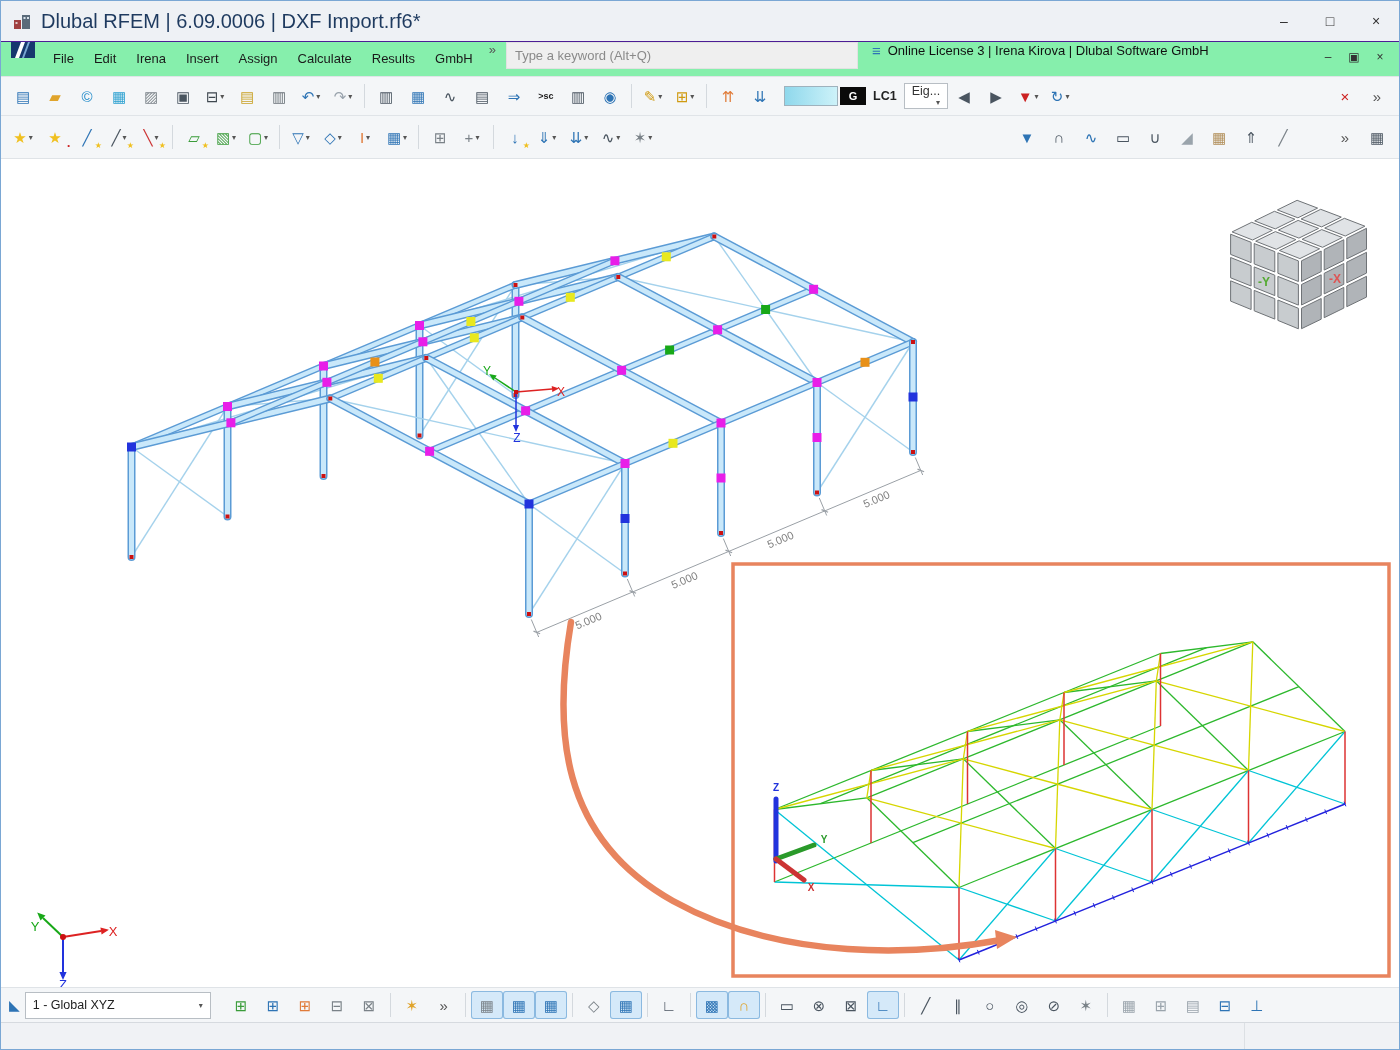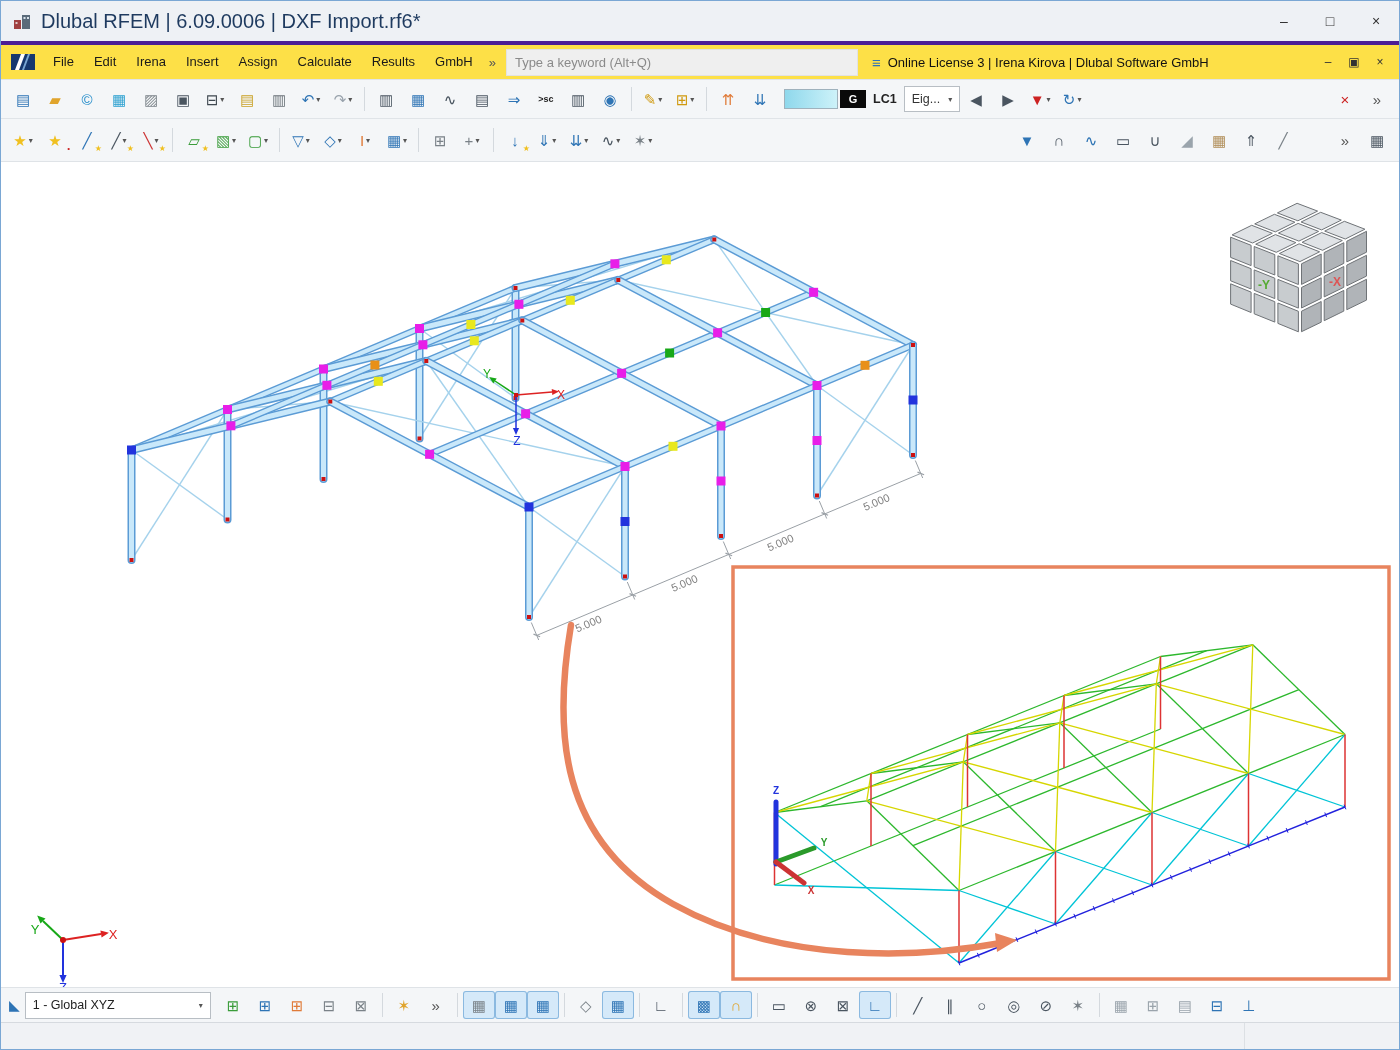--- a/index.html
+++ b/index.html
@@ -7,21 +7,21 @@
   .window{width:1400px;height:1050px;box-sizing:border-box;border:1px solid #7aa7d4;display:flex;flex-direction:column;background:#eef1f5;}
 
   
   .titlebar{height:40px;flex:0 0 40px;display:flex;align-items:center;padding-left:12px;background:#eef1f5;}
   .app-icon{width:18px;height:18px;margin-right:10px;display:inline-flex;}
   .title-text{font-size:20px;color:#1e3a5f;}
   .win-controls{margin-left:auto;display:flex;height:100%;}
   .win-btn{width:46px;height:100%;display:flex;align-items:center;justify-content:center;font-size:14px;color:#333;cursor:default;}
 
   
-  .menubar{height:34px;flex:0 0 34px;display:flex;align-items:center;background:#fde047;padding:0 6px;border-top:4px solid #4c1d95;}
+  .menubar{height:34px;flex:0 0 34px;display:flex;align-items:flex-start;background:#86efac;padding:0 6px;border-top:1px solid #4c1d95;}
   .logo{width:24px;height:16px;margin:0 8px 0 4px;display:inline-flex;}
   .menu-item{padding:0 10px;font-size:13px;color:#1a1a1a;height:34px;line-height:34px;}
   .chev{font-size:13px;color:#555;padding:0 6px;}
   .search-wrap{width:350px;height:25px;background:#efefef;border:1px solid #e2e2e2;display:flex;align-items:center;margin-left:4px;}
   .search-wrap input{border:none;outline:none;background:transparent;width:100%;font-size:13px;color:#555;padding:0 8px;font-family:"Liberation Sans",sans-serif;}
   .search-wrap input::placeholder{color:#8a8a8a;}
   .license{display:flex;align-items:center;gap:7px;margin-left:14px;font-size:13px;color:#111;white-space:nowrap;}
   .license-icon{color:#2e74b5;font-size:15px;font-weight:bold;}
   .mdi{margin-left:auto;display:flex;}
   .mdi span{width:26px;height:30px;display:flex;align-items:center;justify-content:center;font-size:12px;color:#333;}
@@ -34,31 +34,31 @@
   .tbtn .g{font-size:15px;line-height:1;}
   .tbtn .g.txt{font-size:9px;font-weight:bold;}
   .tbtn .bdg{position:absolute;right:1px;bottom:1px;font-size:8px;line-height:1;}
   .tbtn .dd{font-size:8px;color:#555;margin-left:2px;}
   .tbtn.active{background:#d5e9f9;box-shadow:inset 0 0 0 1px #8bb9e0;}
   .tsep{width:1px;height:24px;background:#d4d9de;margin:0 5px;flex:0 0 1px;}
   .spacer{flex:1;}
   .colorband{width:52px;height:18px;background:linear-gradient(90deg,#8fd8ec,#cdf2f9);border:1px solid #9fb2bd;margin:0 2px 0 8px;}
   .gchip{width:26px;height:18px;background:#0a0a0a;color:#fff;font-size:11px;font-weight:bold;display:flex;align-items:center;justify-content:center;}
   .lc-label{font-size:12.5px;font-weight:bold;color:#222;margin:0 7px;}
-  .combo{height:24px;background:#fff;border:1px solid #b8bec4;display:flex;align-items:center;padding:0 7px;font-size:12.5px;color:#333;}
+  .combo{height:24px;background:#fff;border:1px solid #b8bec4;display:flex;align-items:flex-end;padding:0 7px;font-size:12.5px;color:#333;flex-direction:column;}
   .combo .caret{margin-left:8px;font-size:8px;color:#555;}
 
   
   .viewport{flex:1;position:relative;background:#fff;border-top:1px solid #dfe3e7;overflow:hidden;}
   .viewport svg{position:absolute;top:0;left:0;}
 
   
   .bottombar{height:34px;flex:0 0 34px;display:flex;align-items:center;background:#f4f6f8;border-top:1px solid #dfe3e7;padding:0 8px;}
   .cs-icon{font-size:14px;margin-right:5px;}
-  .cs-combo{width:170px;height:25px;background:#fff;border:1px solid #b8bec4;display:flex;align-items:center;padding:0 7px;font-size:12.5px;color:#222;margin-right:6px;}
+  .cs-combo{width:170px;height:25px;background:#fff;border:1px solid #b8bec4;display:flex;align-items:center;padding:0 7px;font-size:12.5px;color:#222;margin-right:14px;}
   .cs-combo .caret{margin-left:auto;font-size:8px;color:#555;}
 
   
   .statusbar{height:26px;flex:0 0 26px;display:flex;align-items:stretch;background:#f0f2f5;border-top:1px solid #d6dadf;font-size:12px;color:#222;}
   .scell{display:flex;align-items:center;padding:0 12px;border-left:1px solid #dce0e4;}
   .scell.first{flex:1;border-left:none;}
   .scell.c2{width:280px;}
   .scell.c3{width:280px;}
   .scell.c4{width:130px;}
 </style>

